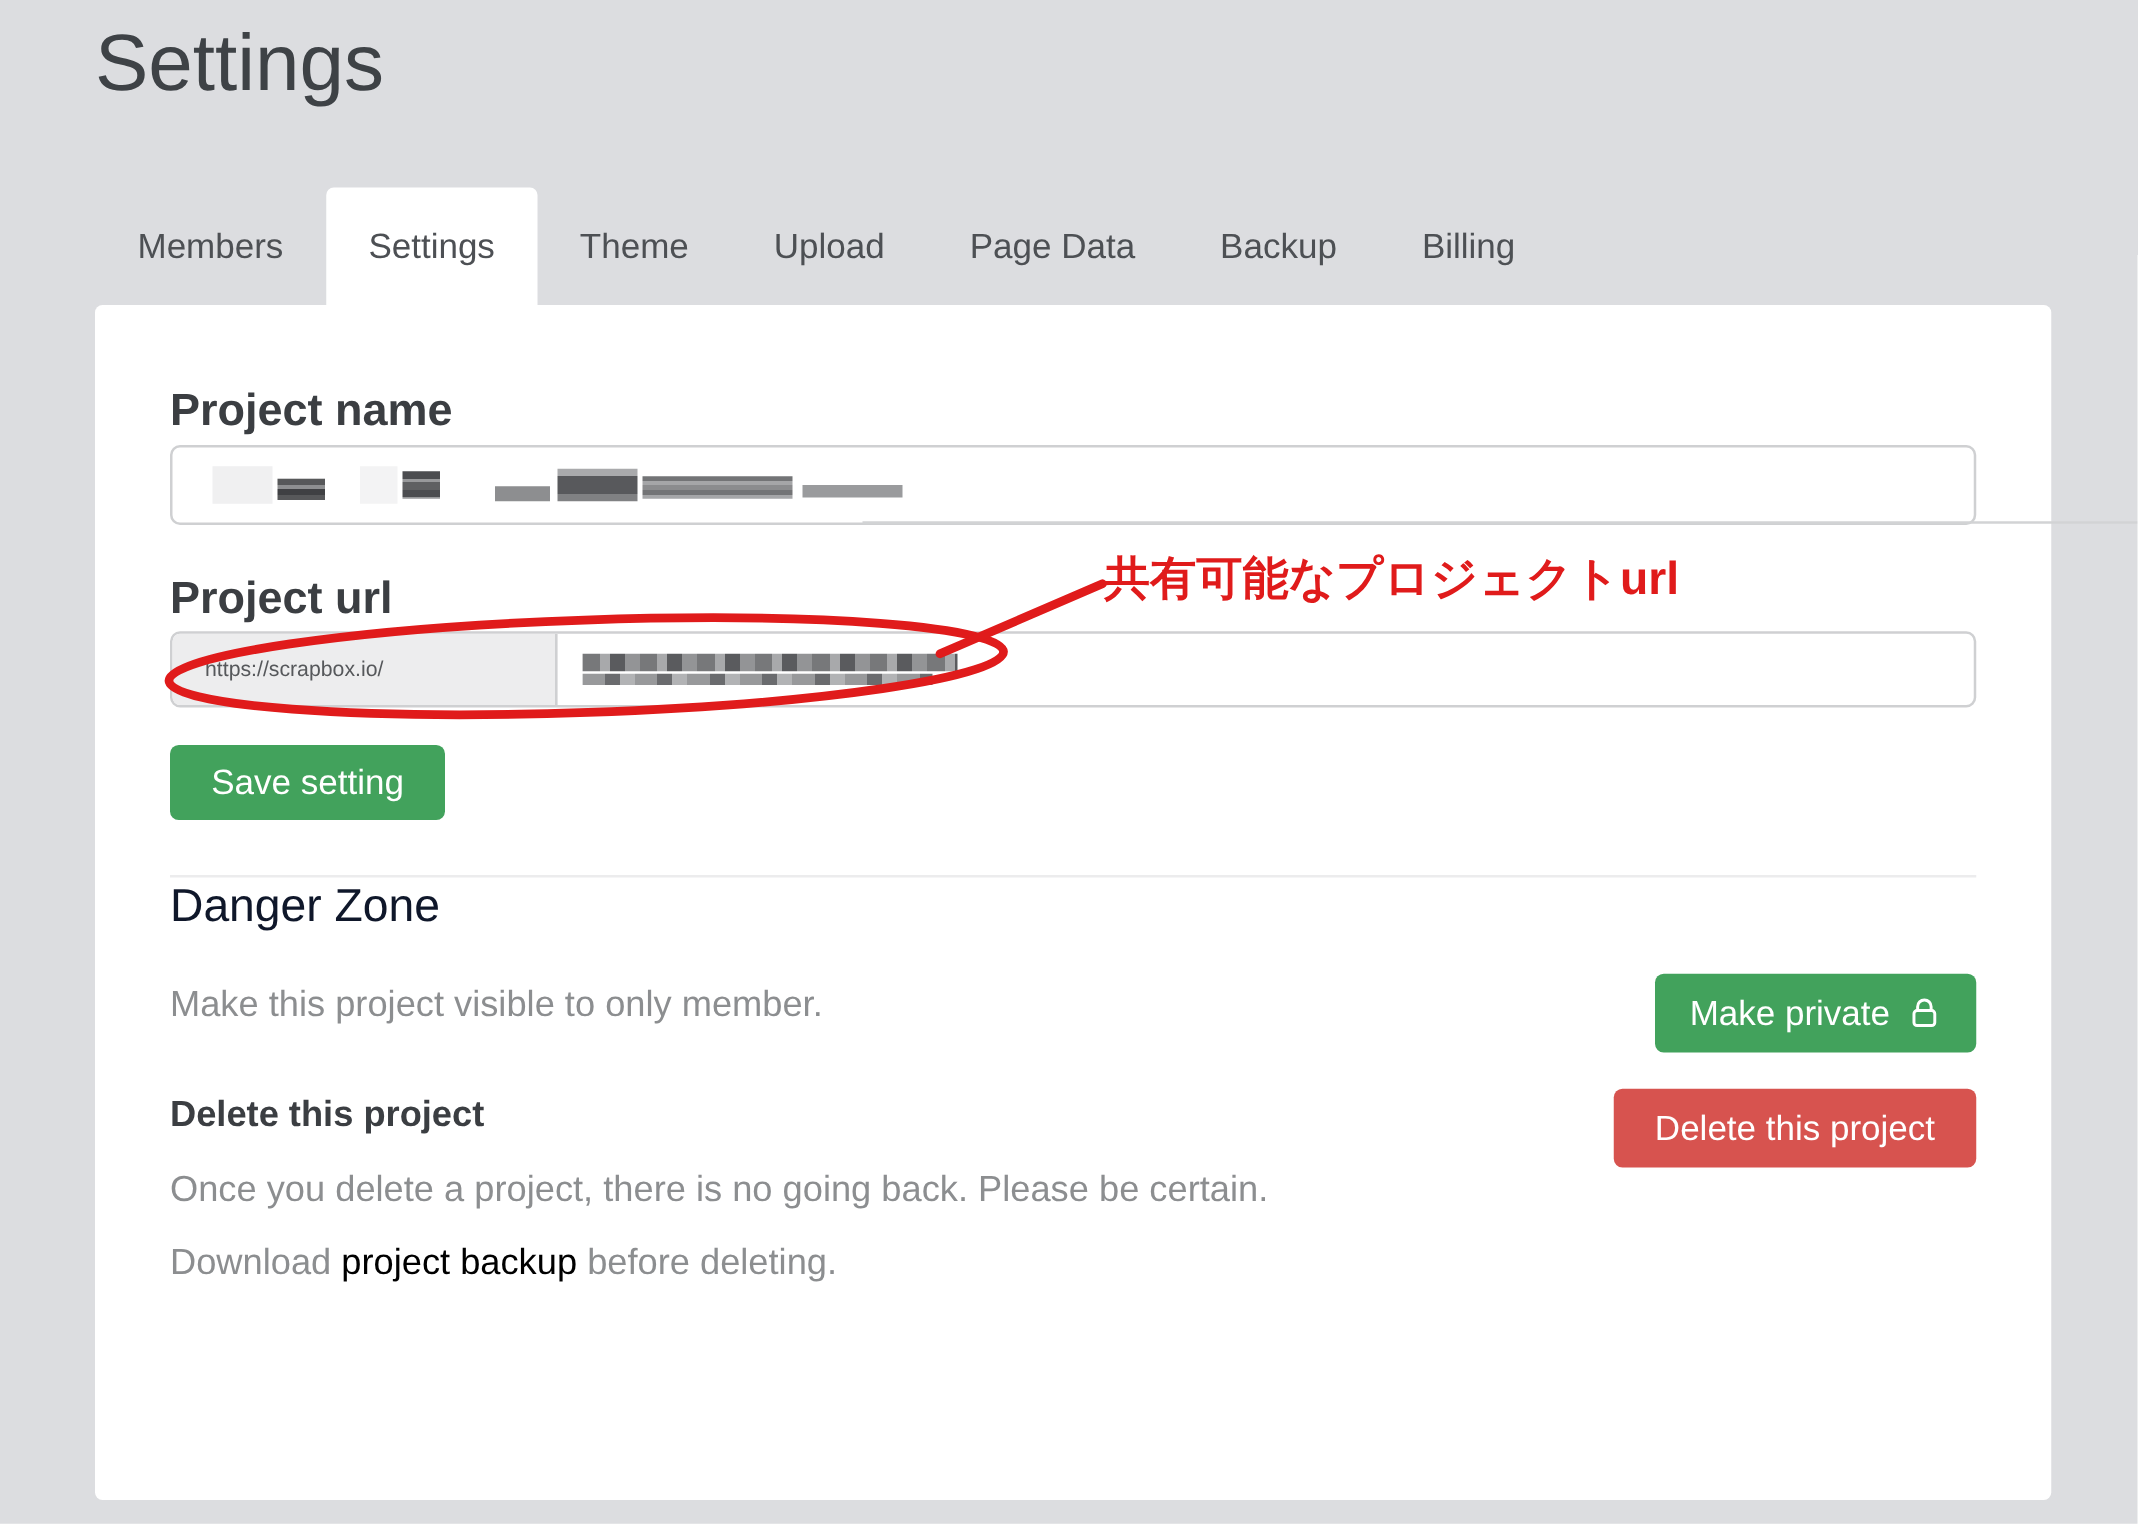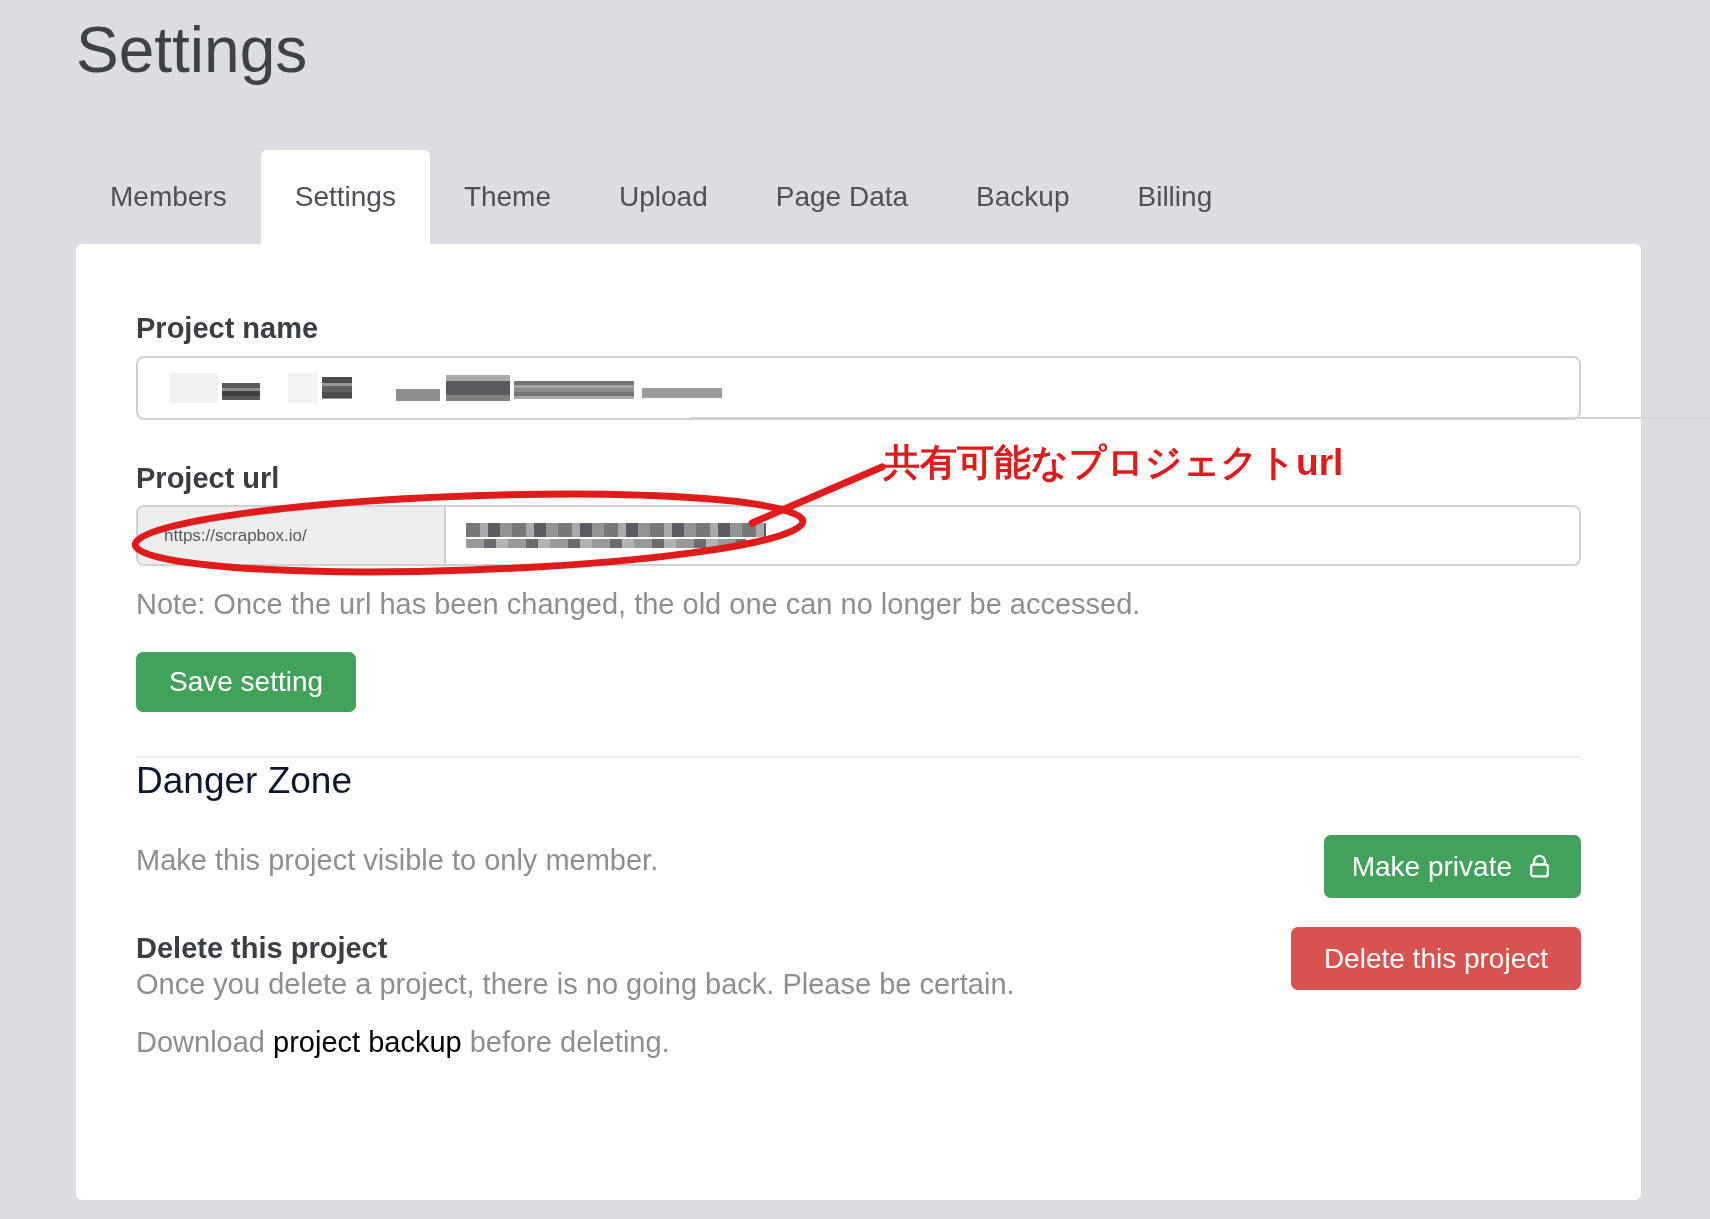--- a/index.html
+++ b/index.html
@@ -37,21 +37,21 @@
   .panel {
     margin-left: 76px;
     width: 1565px;
     height: 956px;
     background: #ffffff;
     border-radius: 6px;
     padding: 66px 60px 0 60px;
     position: relative;
   }
   .field-label {
-    font-size: 29px;
+    font-size: 36px;
     line-height: 36px;
     font-weight: 700;
     color: #3b3e42;
   }
   .mt40 { margin-top: 40px; }
   .text-input {
     margin-top: 10px;
     width: 1445px;
     height: 64px;
     border: 2px solid #cfd0d2;
@@ -121,20 +121,21 @@
   .dz-row { position: relative; width: 1445px; }
   .dz-row.private { margin-top: 38px; }
   .dz-row.delete { margin-top: 52px; }
   .dz-title {
     font-size: 29px;
     line-height: 36px;
     font-weight: 700;
     color: #3b3e42;
   }
   .dz-desc {
+    margin-top: 24px;
     font-size: 29px;
     line-height: 36px;
     color: #8c8e90;
   }
   .dz-desc.second { margin-top: 22px; }
   .dz-btn {
     position: absolute;
     right: 0;
     height: 63px;
   }
@@ -222,21 +223,20 @@
   <div class="input-group">
     <div class="input-addon">https://scrapbox.io/</div>
     <div class="url-input">
       <div class="redact-url">
         <span class="ru1"></span>
           <span class="ru2"></span>
       </div>
     </div>
   </div>
 
-  <div class="note-text">Note: Once the url has been changed, the old one can no longer be accessed.</div>
 
   <button class="btn btn-green save-btn">Save setting</button>
 
   <div class="divider"></div>
 
   <h2 class="dz-heading">Danger Zone</h2>
 
   <div class="dz-row private">
     <div class="dz-desc">Make this project visible to only member.</div>
     <button class="btn btn-green dz-btn private-btn">

